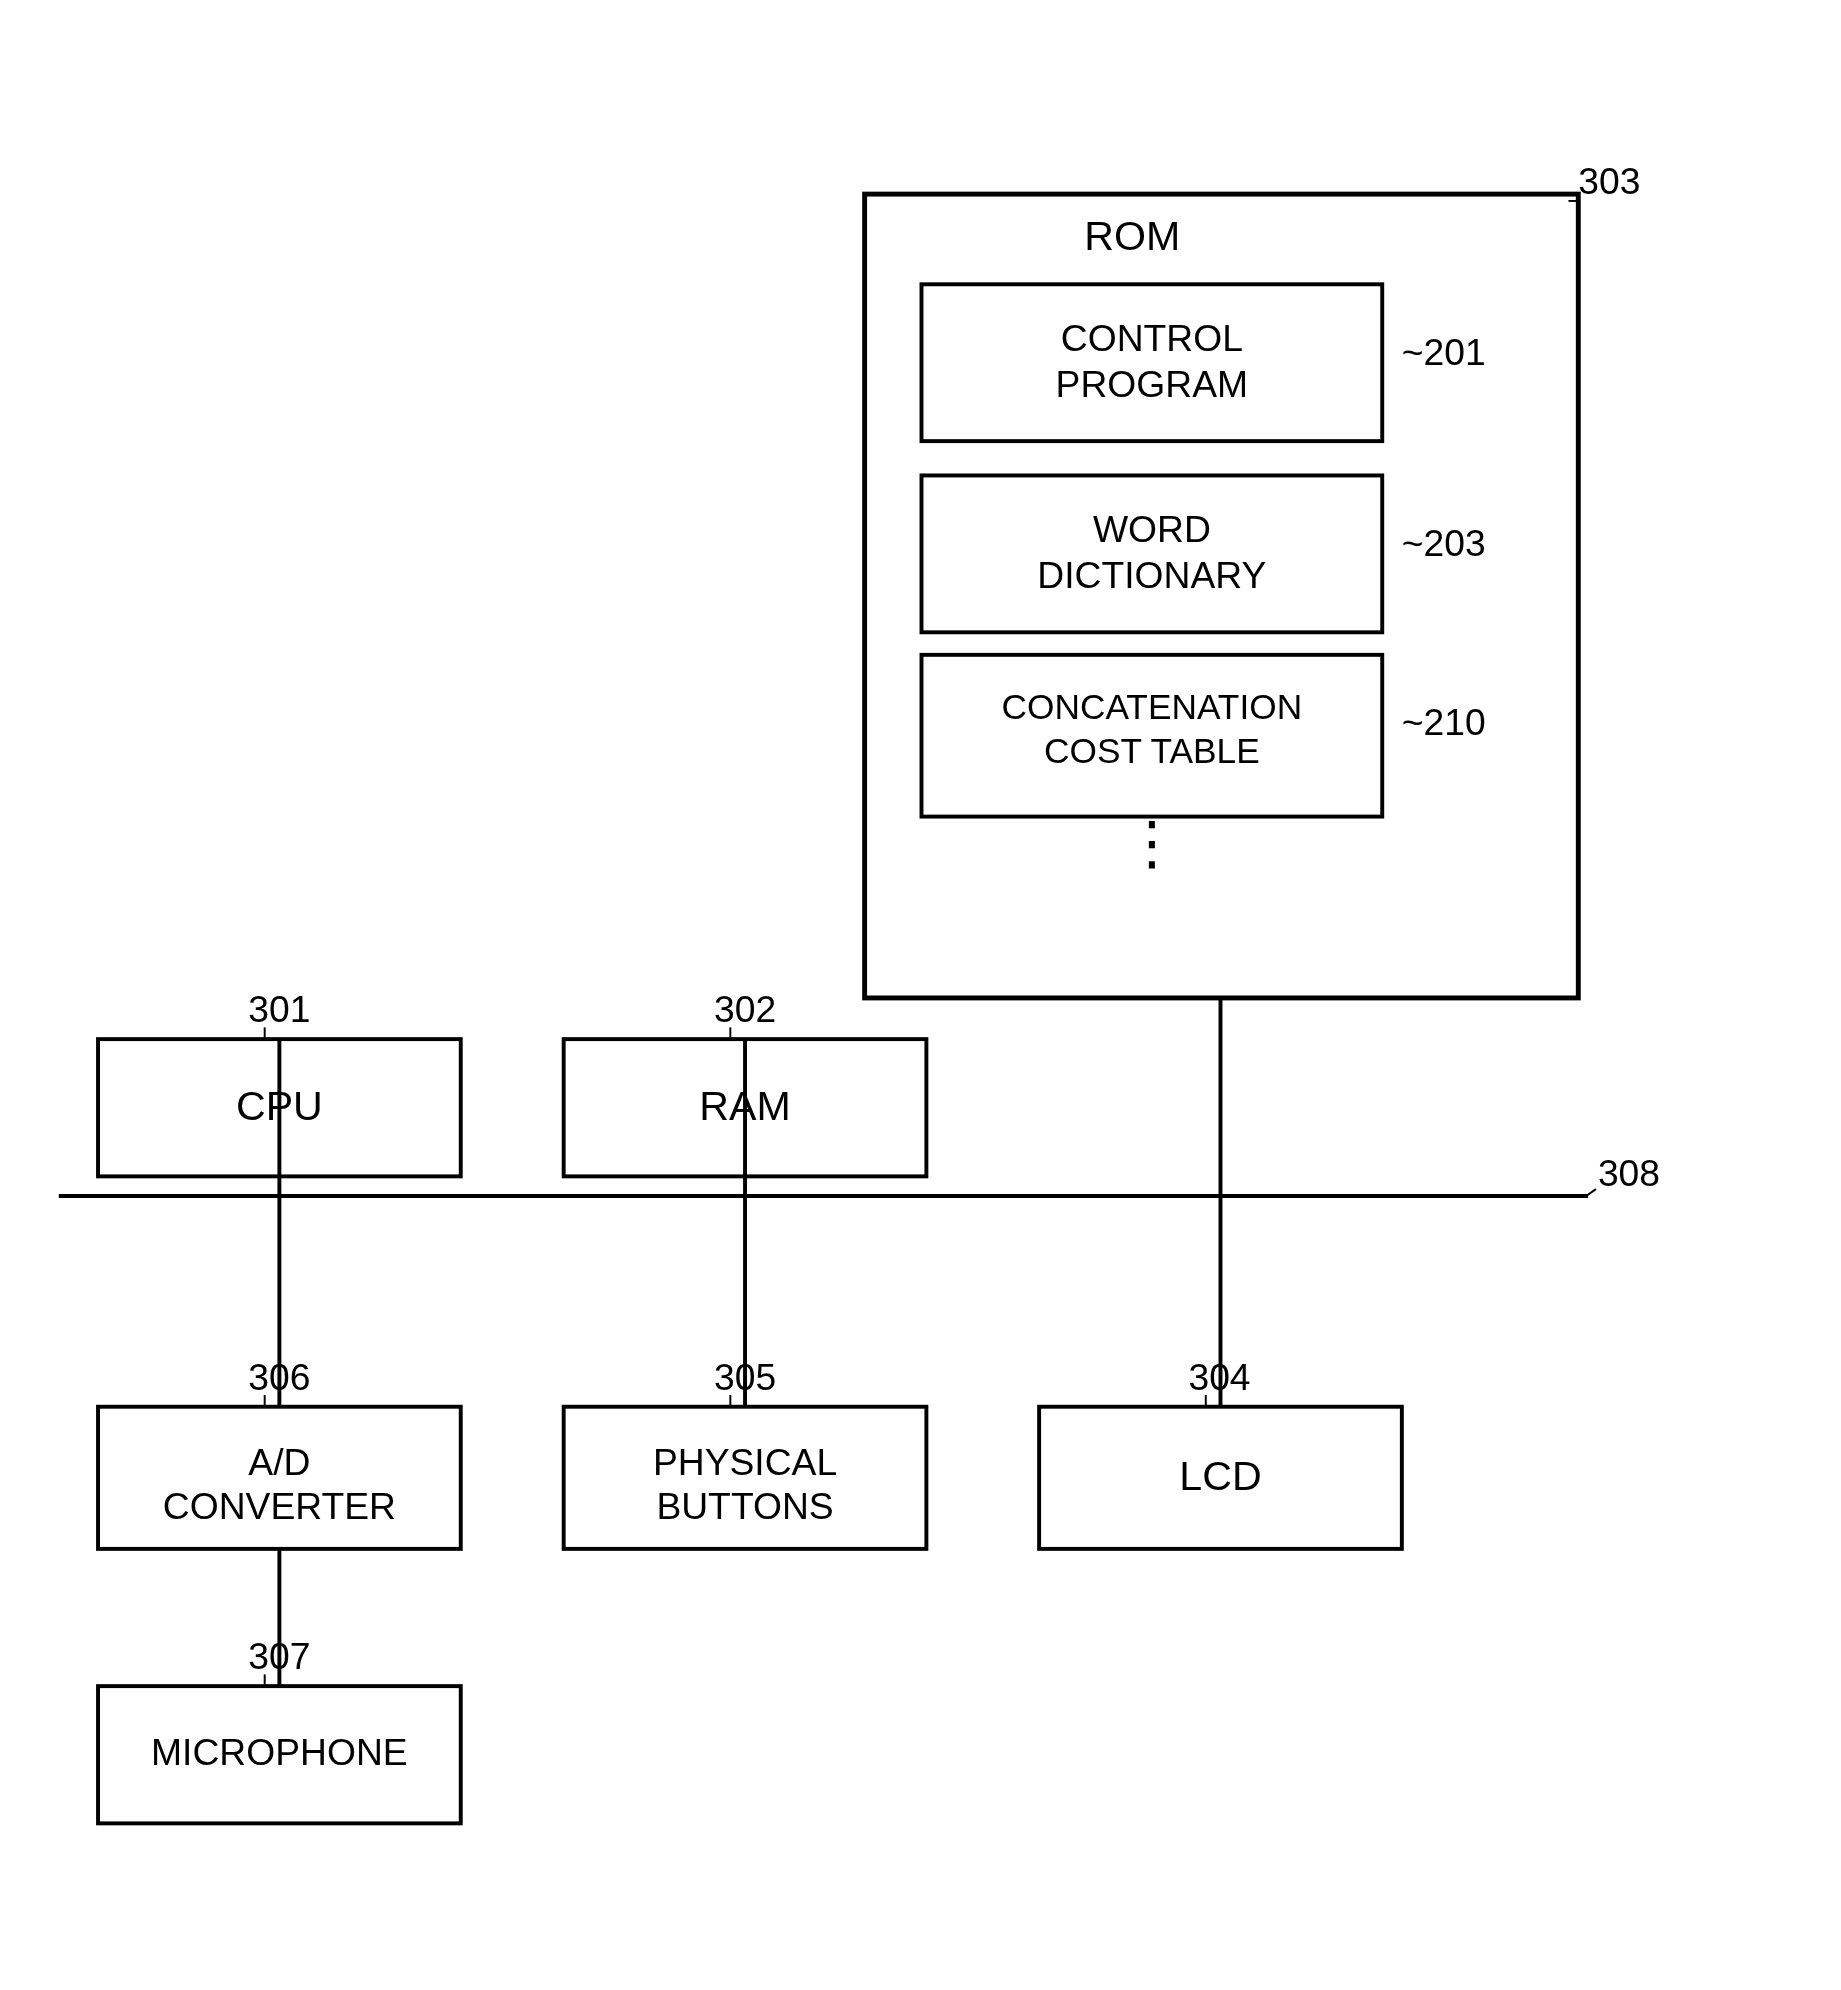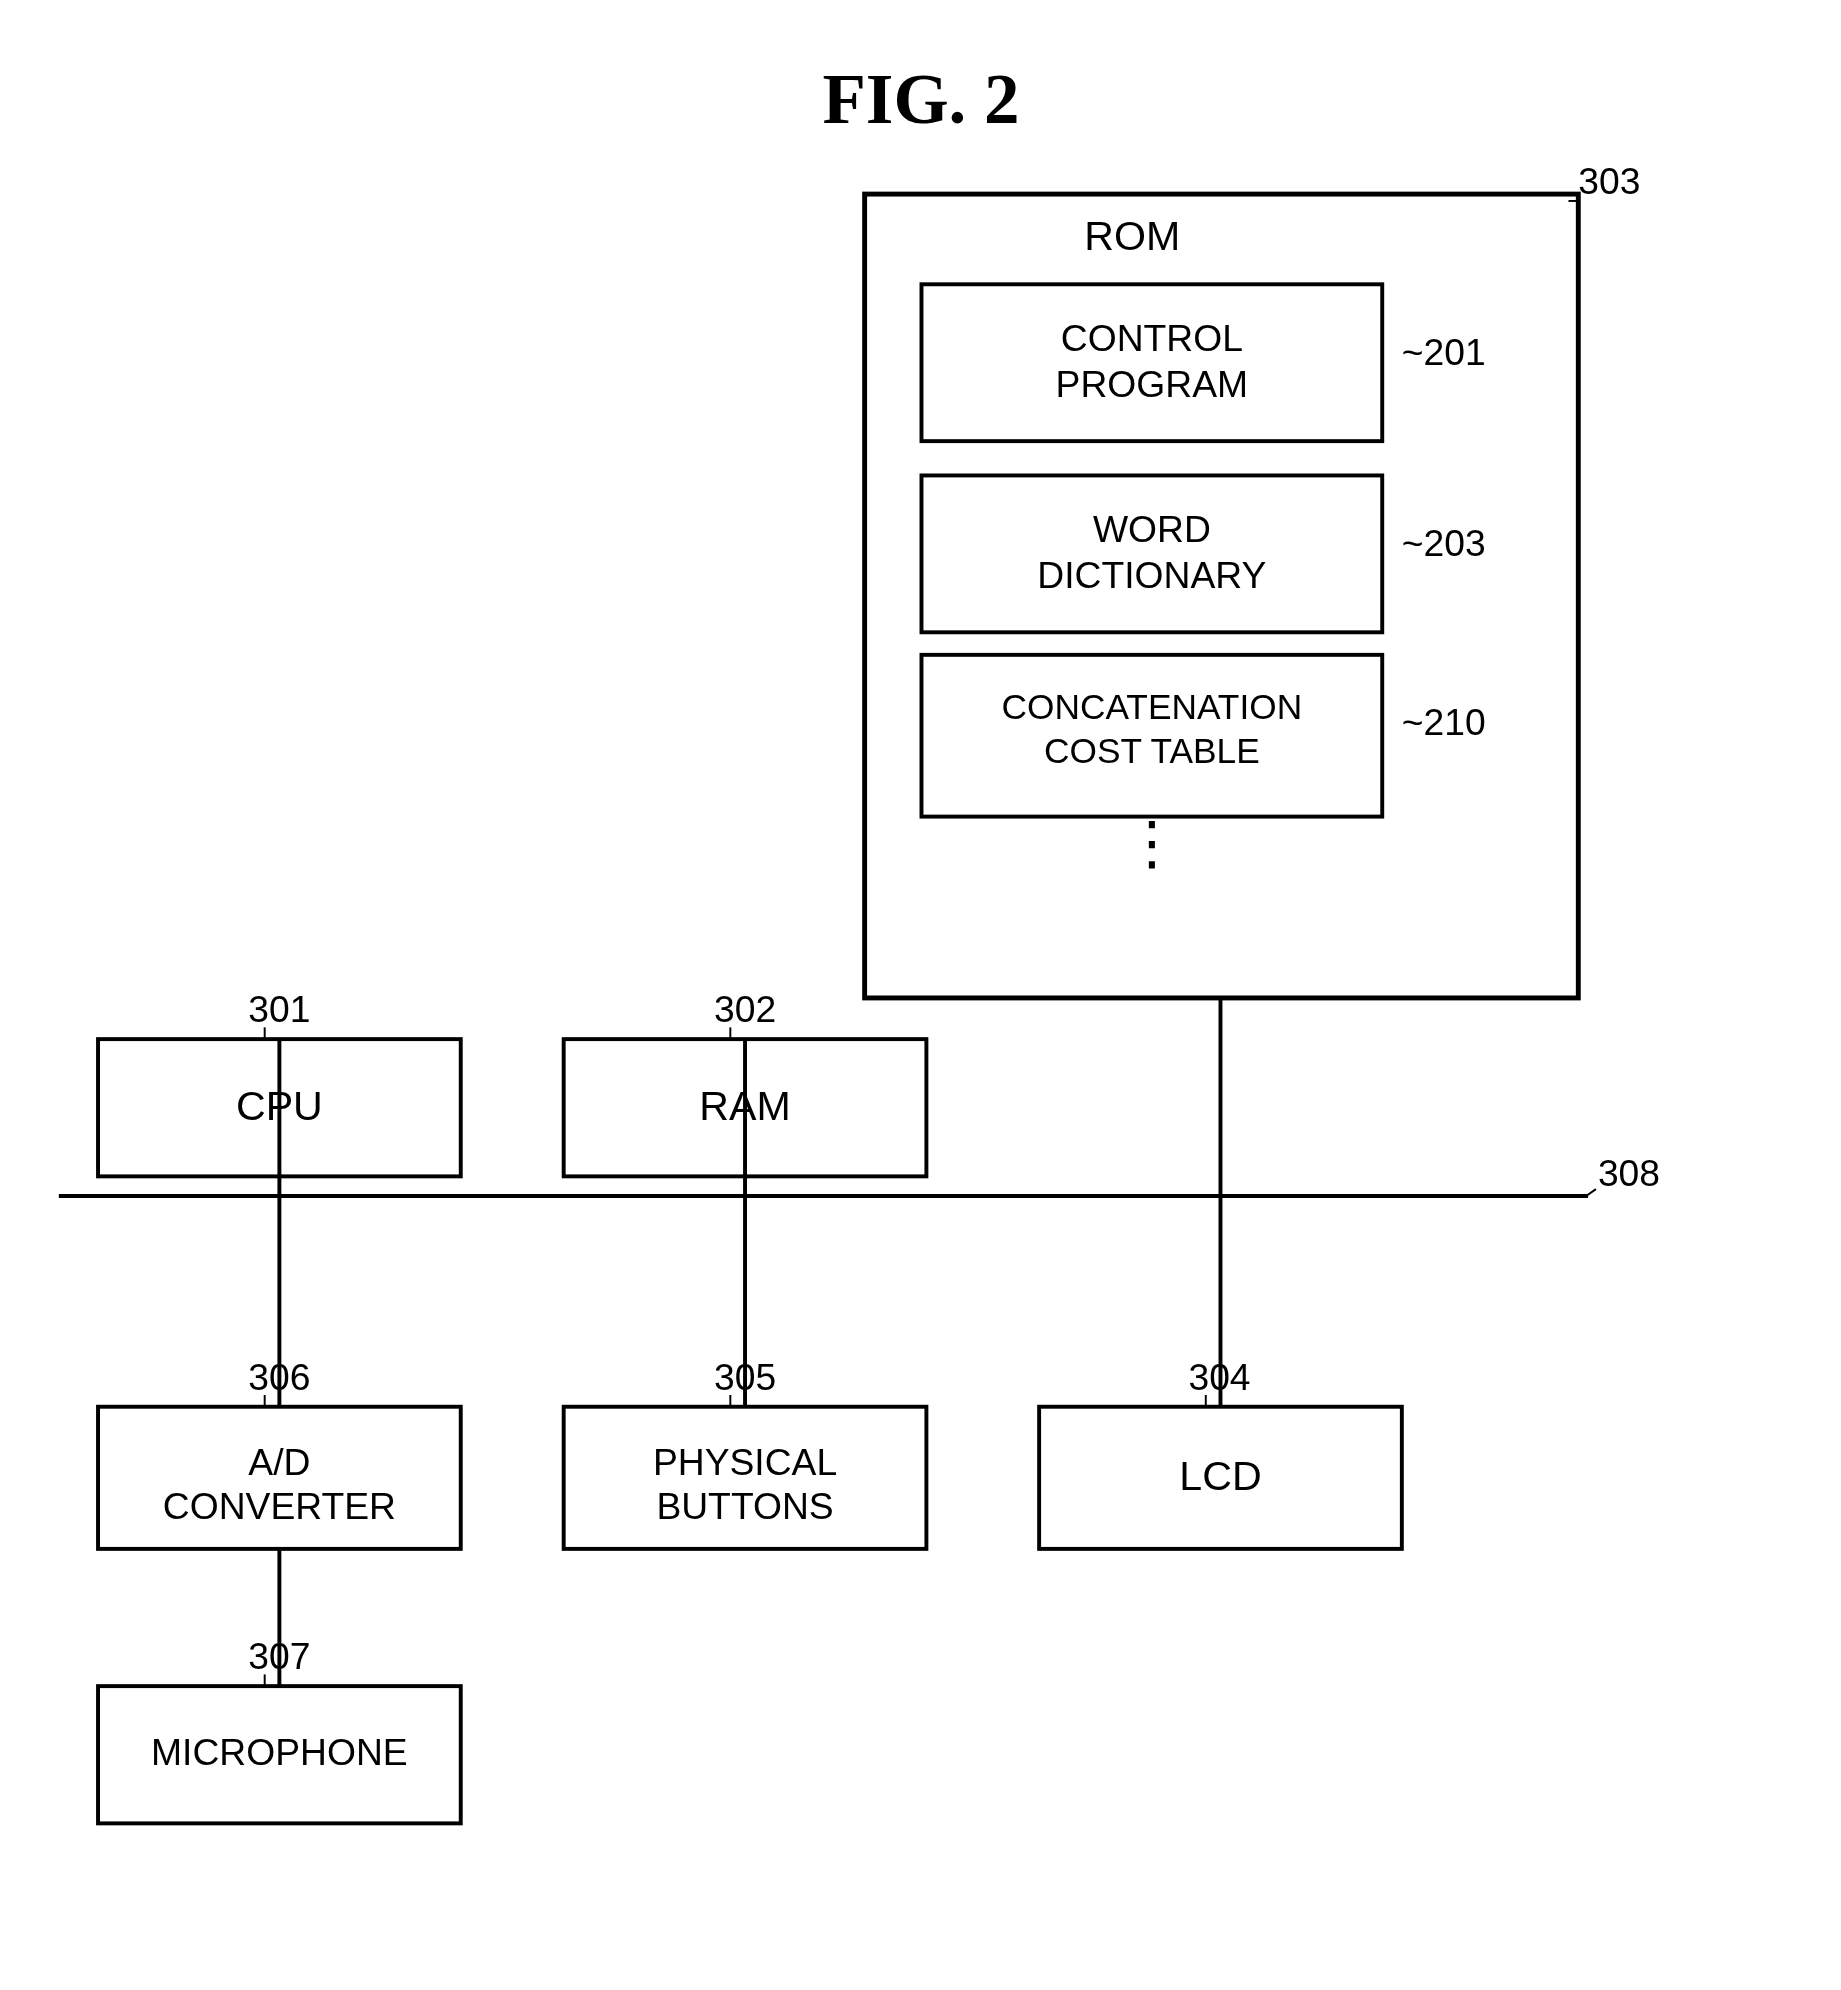--- a/index.html
+++ b/index.html
@@ -44,21 +44,20 @@
       width: 1842px;
       height: 1991px;
       pointer-events: none;
     }
   </style>
 </head>
 <body>
 
 <div class="diagram-container">
 
-  <div class="title">FIG. 2</div>
 
   <svg class="lines-svg" viewBox="0 0 1879 2031" width="1842" height="1991">
 
     <rect x="882" y="198" width="728" height="820" fill="white" stroke="black" stroke-width="5"></rect>
 
     <text x="1155" y="255" font-family="Arial, sans-serif" font-size="42" text-anchor="middle">ROM</text>
 
     <rect x="940" y="290" width="470" height="160" fill="white" stroke="black" stroke-width="4"></rect>
 
     <rect x="940" y="485" width="470" height="160" fill="white" stroke="black" stroke-width="4"></rect>

